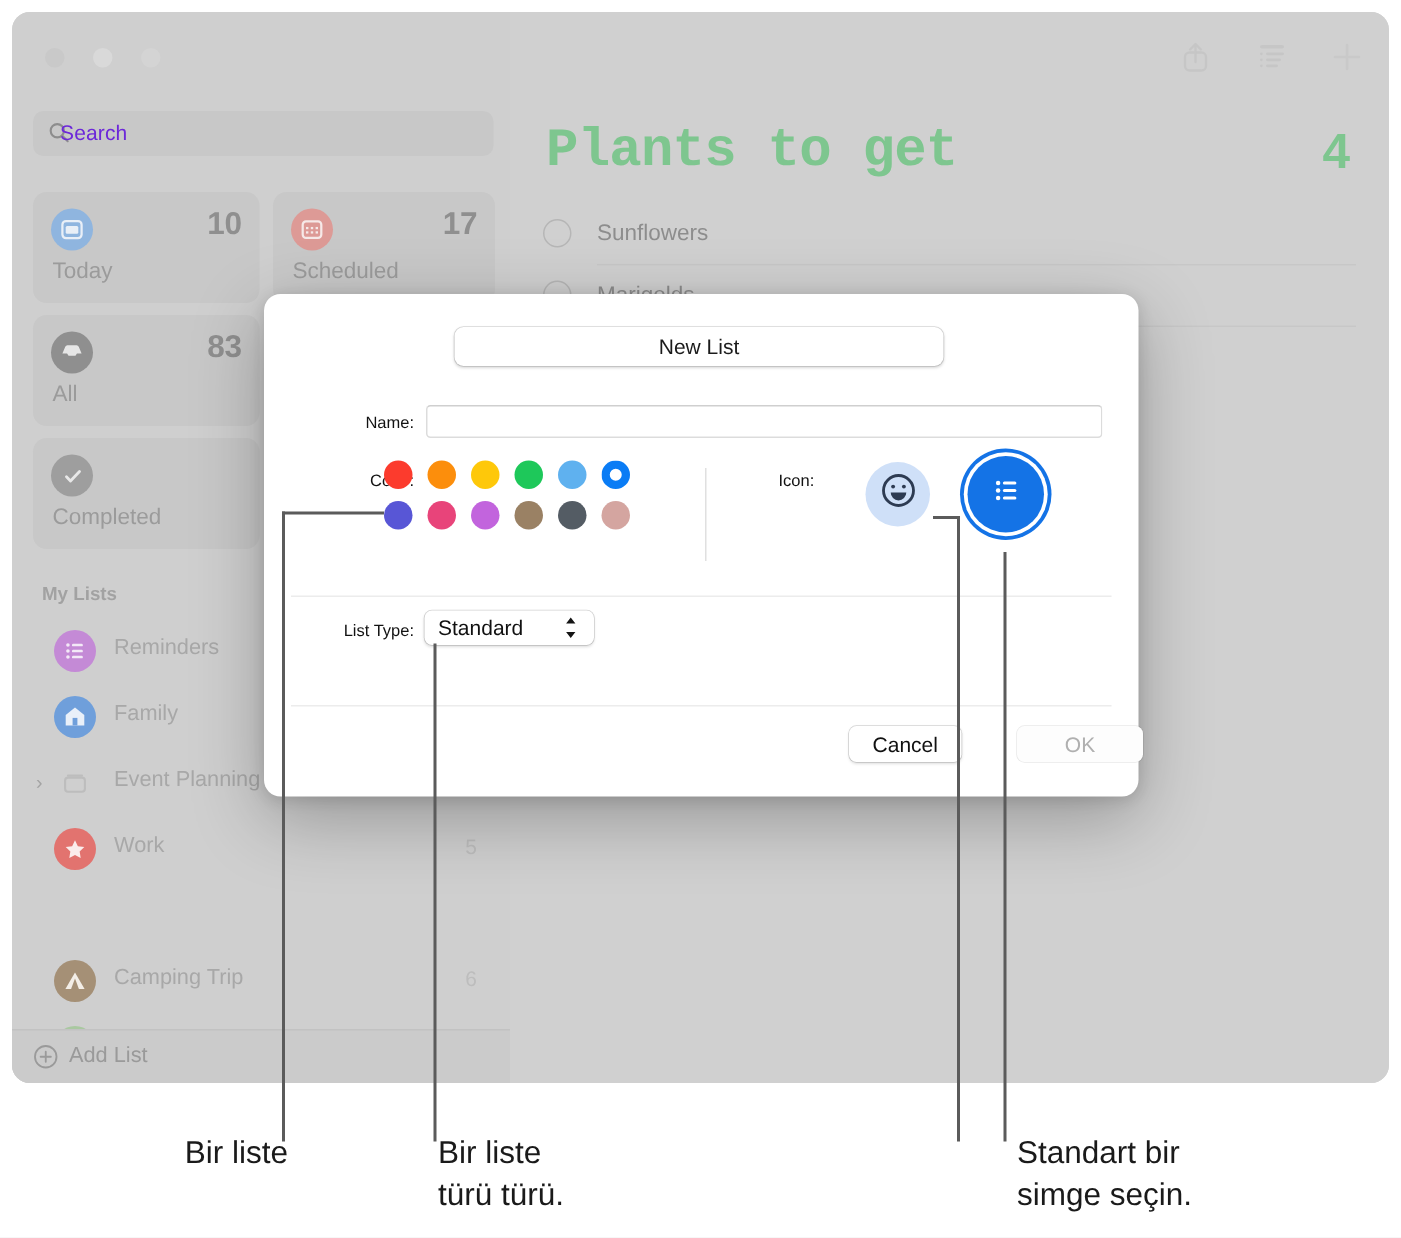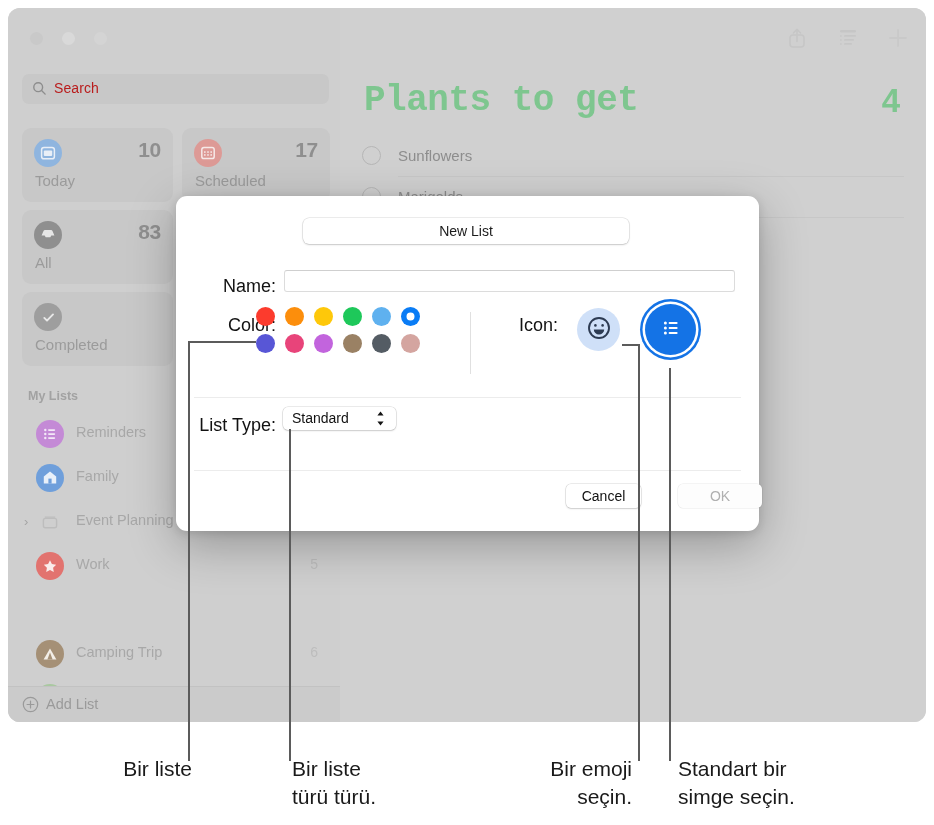--- a/index.html
+++ b/index.html
@@ -34,21 +34,21 @@
   .tl.b { background:#d9d9d9; }
   .tl.c { background:#d4d4d4; }
 
   
   .search-box {
     position:absolute; left:14px; top:66px; width:307px; height:30px;
     background:#c8c8c8; border-radius:7px;
   }
   .search-icon { position:absolute; left:10px; top:7px; width:15px; height:15px; }
   .search-ph {
-    position:absolute; left:32px; top:6px; font-size:14px; color:#b91c1c;
+    position:absolute; left:18px; top:6px; font-size:14px; color:#6d28d9;
     letter-spacing:.1px;
   }
 
   
   .cards { position:absolute; left:14px; top:120px; width:308px; }
   .card {
     position:absolute; background:#c8c8c8; border-radius:9px;
   }
   .card .badge-icon {
     position:absolute; left:12px; top:11px; width:28px; height:28px;
@@ -130,21 +130,21 @@
     background:#ececec; border-radius:7px; display:flex;
   }
   .seg-item {
     flex:1; display:flex; align-items:center; justify-content:center;
     font-size:14px; color:#1b1b1b; border-radius:6px;
   }
   .seg-item.active {
     background:#ffffff; box-shadow:0 0 0 .5px rgba(0,0,0,.14), 0 1px 2px rgba(0,0,0,.16);
   }
 
-  .fld-label { position:absolute; font-size:18px; color:#121212; }
+  .fld-label { position:absolute; font-size:11px; color:#121212; }
   #lbl-name { left:18px; top:80px; width:82px; text-align:right; }
   #lbl-color { left:18px; top:119px; width:82px; text-align:right; }
   #lbl-icon  { left:343px; top:119px; }
   #lbl-type  { left:18px; top:219px; width:82px; text-align:right; }
 
   .name-input {
     position:absolute; left:108px; top:74px; width:451px; height:22px;
     background:#fff; border:1px solid #dcdcdc; border-top-color:#cfcfcf;
     border-radius:3px;
   }
@@ -513,22 +513,18 @@
 
   <div class="leader v" style="left:669px; top:368px; height:393px;"></div>
 
   <div class="caption" id="cap-color">
     <span>Bir liste</span>
   </div>
   <div class="caption" id="cap-type">
     <span>Bir liste</span>
     <span>türü türü.</span>
   </div>
-  <div class="caption" id="cap-emoji">
-    <span>Bir emoji</span>
-    <span>seçin.</span>
-  </div>
   <div class="caption" id="cap-icon">
     <span>Standart bir</span>
     <span>simge seçin.</span>
   </div>
 
 </div>
 
 </body></html>

